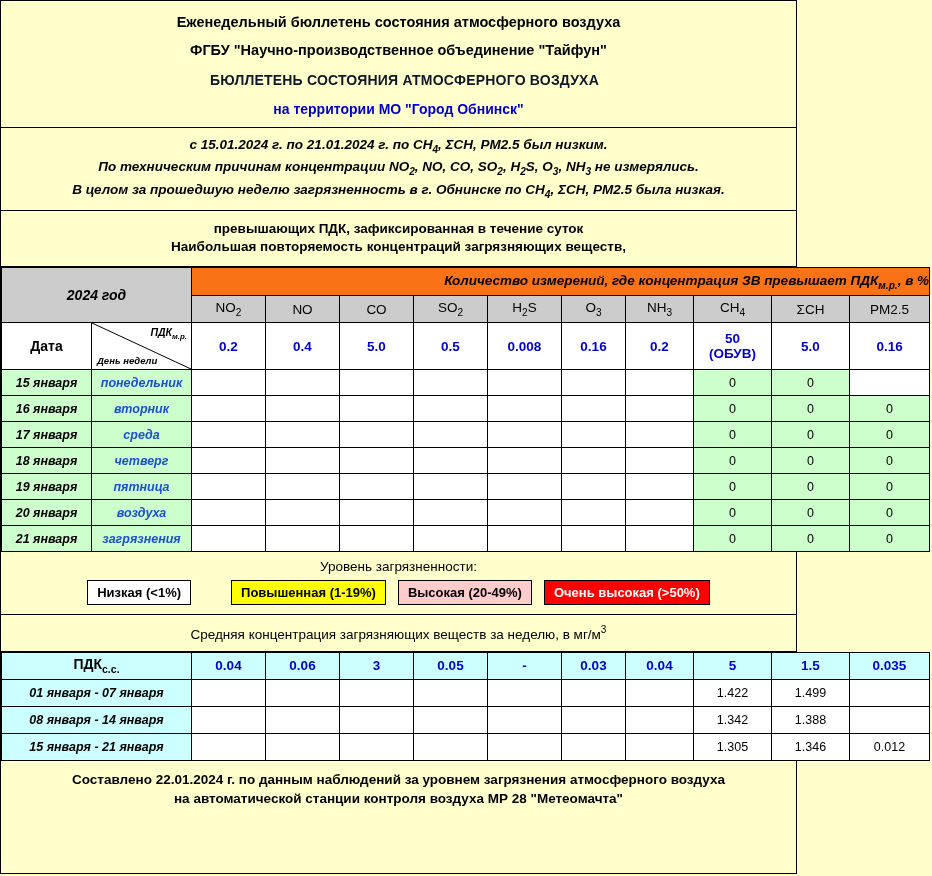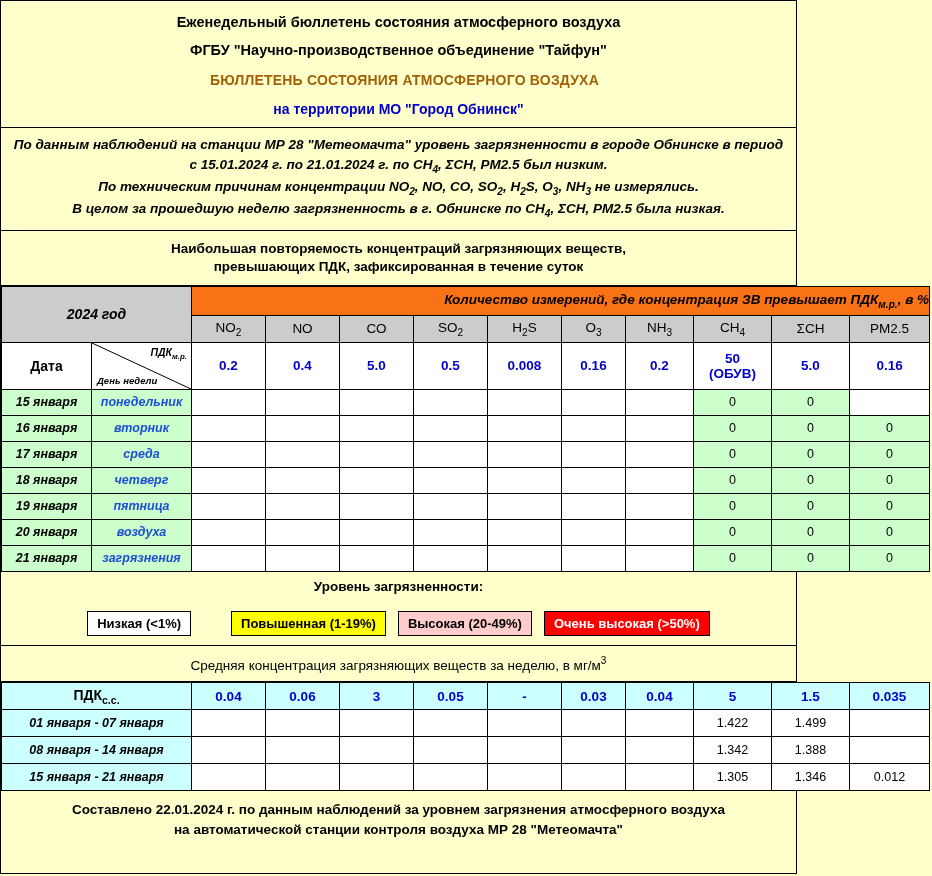--- a/index.html
+++ b/index.html
@@ -17,21 +17,21 @@
     box-sizing:border-box;
     background:#ffffcc;
     display:flex;flex-direction:column;
   }
   .hdr{
     text-align:center;
     padding-top:4px;
   }
   .hdr .l1{font-weight:bold;font-size:14.5px;margin:9px 0 0 0;}
   .hdr .l2{font-weight:bold;font-size:14.5px;margin:12px 0 0 0;}
-  .hdr .l3{font-weight:bold;font-size:14px;color:#a16207;margin:14px 0 0 12px;letter-spacing:.2px;}
+  .hdr .l3{font-weight:bold;font-size:14px;color:#0f172a;margin:14px 0 0 12px;letter-spacing:.2px;}
   .hdr .l4{font-weight:bold;font-size:14px;color:#0000cc;margin:13px 0 10px 0;}
 
   .band{
     border-top:1px solid #000;
     border-bottom:1px solid #000;
     padding:7px 6px 8px 6px;
     text-align:center;
   }
   .band div{font-style:italic;font-weight:bold;font-size:13.5px;line-height:1.45;}
 
@@ -60,21 +60,21 @@
   .diag{position:relative;background:#ffffff;height:46px;}
   .diag .line{position:absolute;left:0;top:0;width:100%;height:100%;}
   .diag .t{position:absolute;right:4px;top:3px;font-size:10.5px;font-weight:bold;font-style:italic;}
   .diag .b{position:absolute;left:5px;bottom:3px;font-size:9.5px;font-style:italic;font-weight:bold;}
 
   .levels{
     border-bottom:1px solid #000;
     padding:7px 0 9px 0;
     text-align:center;
   }
-  .levels .cap{font-weight:bold;font-size:13.5px;margin-bottom:17px;}
+  .levels .cap{font-weight:normal;font-size:13.5px;margin-bottom:6px;}
   .lvrow{display:flex;justify-content:center;gap:12px;}
   .lv{border:1px solid #000;padding:4px 9px;font-weight:bold;font-size:13px;white-space:nowrap;}
   .lv1{background:#ffffff;}
   .lv2{background:#ffff00;margin-left:28px;}
   .lv3{background:#ffcccc;}
   .lv4{background:#ff0000;color:#ffffff;}
 
   .avgcap{
     text-align:center;font-weight:normal;font-size:13.5px;
     padding:9px 0 9px 0;border-bottom:1px solid #000;
@@ -97,29 +97,28 @@
 <div class="page">
 
   <div class="hdr">
     <div class="l1">Еженедельный бюллетень состояния атмосферного воздуха</div>
     <div class="l2">ФГБУ "Научно-производственное объединение "Тайфун"</div>
     <div class="l3">БЮЛЛЕТЕНЬ СОСТОЯНИЯ АТМОСФЕРНОГО ВОЗДУХА</div>
     <div class="l4">на территории МО "Город Обнинск"</div>
   </div>
 
   <div class="band">
-    <div>По данным наблюдений на станции МР 28 "Метеомачта" уровень загрязненности в городе Обнинске в период</div>
     <div>с 15.01.2024 г. по 21.01.2024 г. по CH<sub>4</sub>, ΣCH, PM2.5 был низким.</div>
     <div>По техническим причинам концентрации NO<sub>2</sub>, NO, CO, SO<sub>2</sub>, H<sub>2</sub>S, O<sub>3</sub>, NH<sub>3</sub> не измерялись.</div>
     <div>В целом за прошедшую неделю загрязненность в г. Обнинске по CH<sub>4</sub>, ΣCH, PM2.5 была низкая.</div>
   </div>
 
   <div class="subtitle">
+    <div>превышающих ПДК, зафиксированная в течение суток</div>
     <div>Наибольшая повторяемость концентраций загрязняющих веществ,</div>
-    <div>превышающих ПДК, зафиксированная в течение суток</div>
   </div>
 
   <table class="t1">
     <colgroup>
       <col style="width:90px">
         <col style="width:100px">
       <col style="width:74px">
         <col style="width:74px">
         <col style="width:74px">
         <col style="width:74px">

